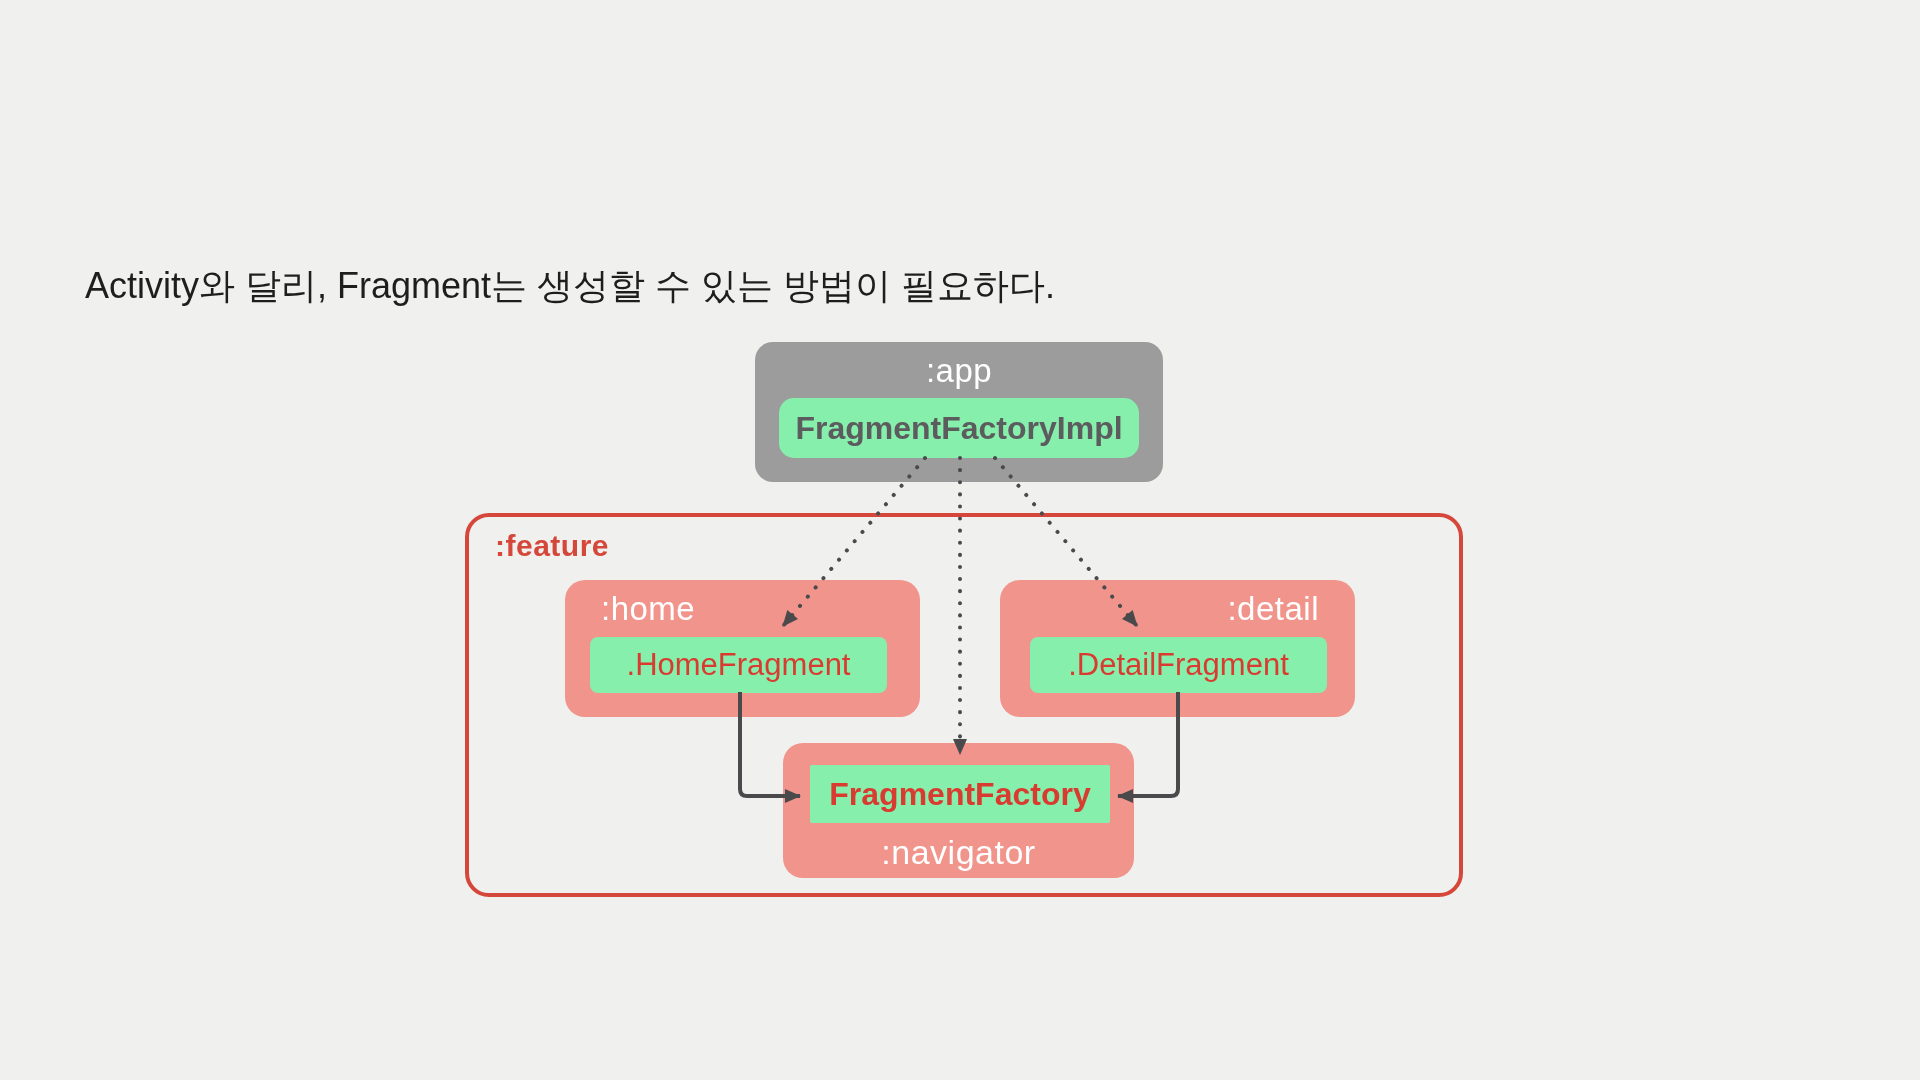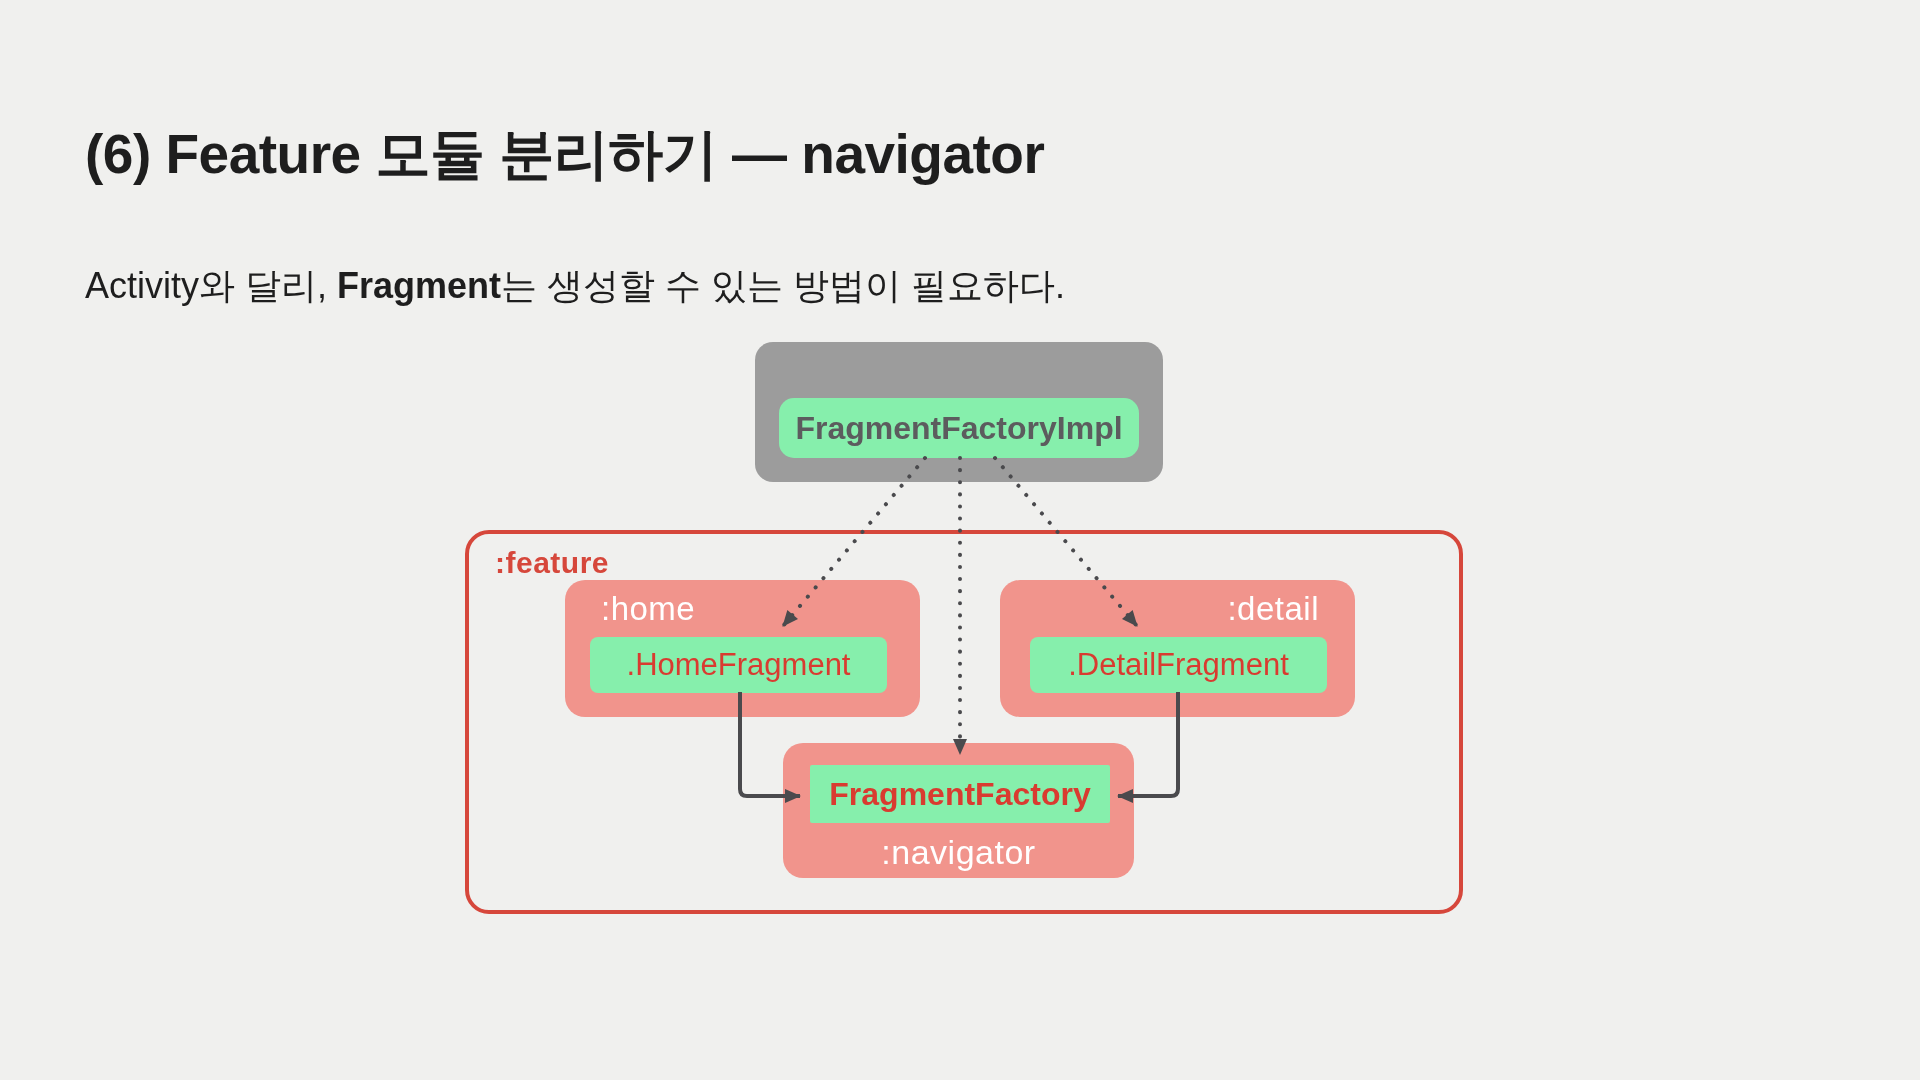--- a/index.html
+++ b/index.html
@@ -27,21 +27,21 @@
   }
   .subtitle {
     position: absolute;
     left: 85px;
     top: 262px;
     margin: 0;
     font-size: 36px;
     font-weight: normal;
     color: #1E1E1E;
   }
-  .subtitle b { font-weight: bold; }
+  .subtitle b { font-weight: normal; }
 
   
   .module {
     position: absolute;
     border-radius: 20px;
   }
   .module-app {
     left: 755px; top: 342px;
     width: 408px; height: 140px;
     background: #9C9C9C;
@@ -68,21 +68,21 @@
   .chip-app {
     left: 24px; top: 56px;
     width: 360px; height: 60px;
     line-height: 60px;
     font-size: 32px;
     font-weight: bold;
     color: #5C5C5E;
   }
   .feature-rect {
     position: absolute;
-    left: 465px; top: 530px;
+    left: 465px; top: 513px;
     width: 998px; height: 384px;
     border: 4px solid #D6473B;
     border-radius: 24px;
     box-sizing: border-box;
     background: transparent;
   }
   .feature-label {
     position: absolute;
     left: 26px; top: 12px;
     font-size: 30px;
@@ -141,27 +141,27 @@
     fill: none;
     stroke: #4A4A4D;
     stroke-width: 4;
   }
 </style>
 </head>
 <body>
 
 <div class="slide">
 
-  <h1 class="title">(6) Feature 모듈 분리하기 — navigator</h1>
 
   <p class="subtitle"><span>Activity와 달리, </span><b>Fragment</b><span>는 생성할 수 있는 방법이 필요하다.</span></p>
 
   <div>
 
     <div class="module module-app">
+      <div class="module-label">:app</div>
       <div class="chip chip-app">FragmentFactoryImpl</div>
     </div>
 
     <div class="feature-rect">
       <div class="feature-label">:feature</div>
     </div>
 
     <div class="module module-pink module-home">
       <div class="module-label">:home</div>
       <div class="chip chip-fragment">.HomeFragment</div>

